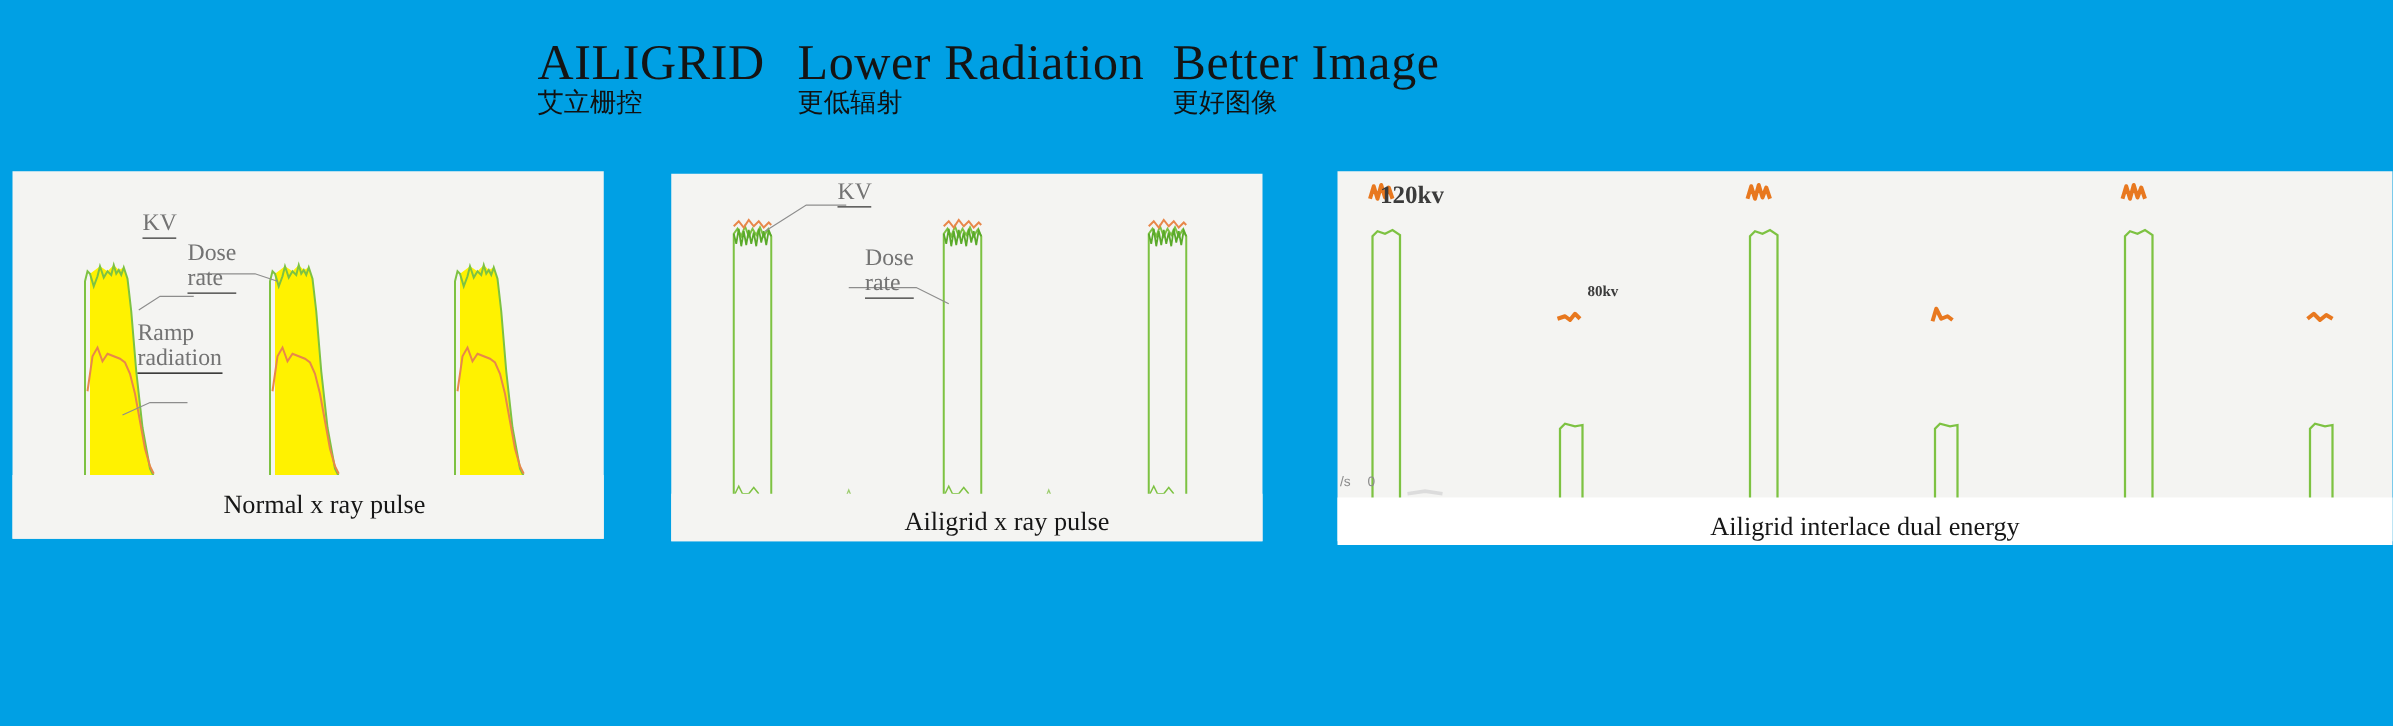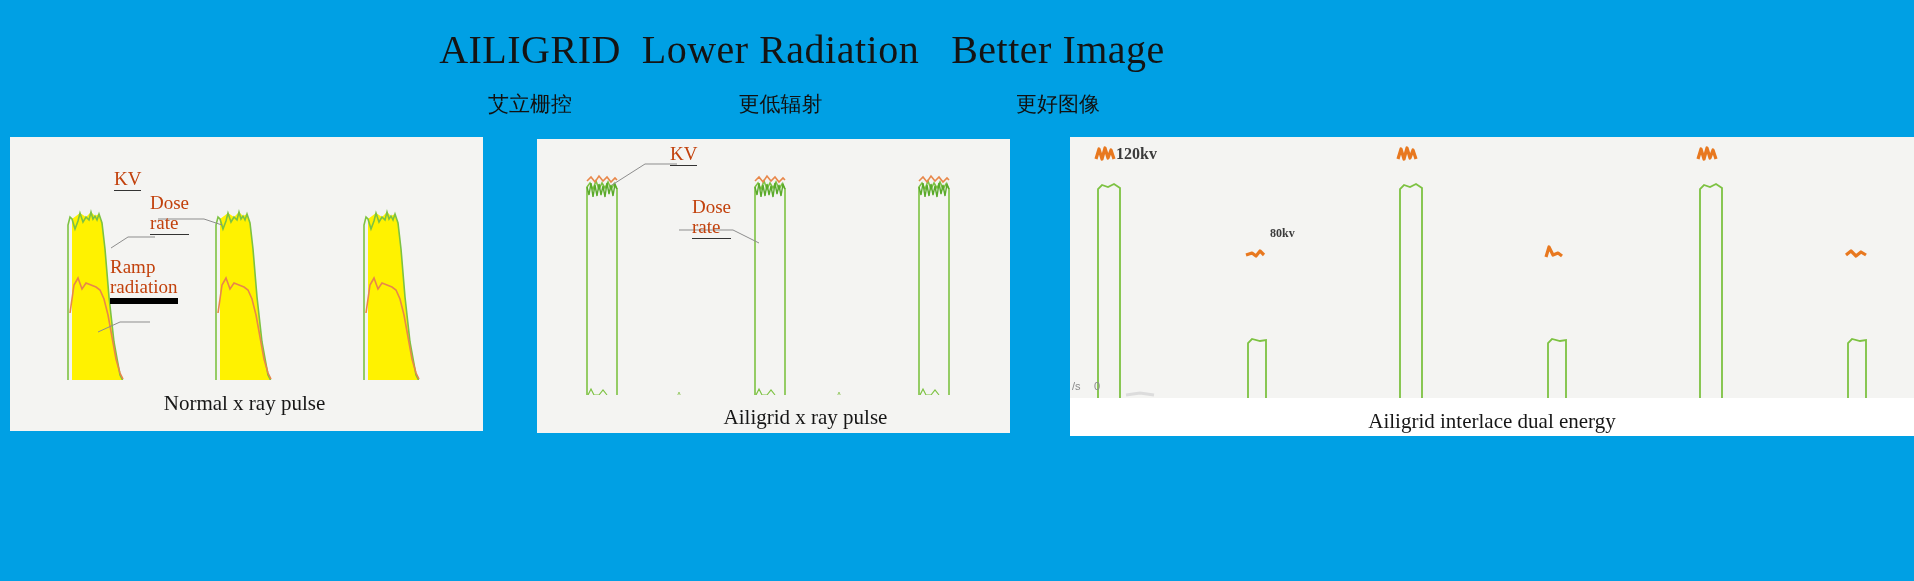--- a/index.html
+++ b/index.html
@@ -8,30 +8,30 @@
     background:#00a0e4;
     font-family:"Liberation Serif",serif;
     overflow:hidden;
     position:relative;
   }
 
   
   .header{
     position:absolute;left:0;top:0;width:1914px;height:130px;
   }
-  .hdr-group{position:absolute;text-align:center;}
+  .hdr-group{position:absolute;}
   .hdr-en{
     font-family:"Liberation Serif",serif;
     font-size:40px;color:#141414;white-space:nowrap;
     letter-spacing:0.5px;line-height:1;
   }
   .hdr-cn{
     font-family:"DejaVu Sans",sans-serif;
     font-size:21px;color:#111;white-space:nowrap;
-    margin-top:24px;line-height:1;
+    margin-top:2px;line-height:1;
   }
   #hdr-0{left:430px;top:30px;width:200px;}
   #hdr-1{left:638px;top:30px;width:285px;}
   #hdr-2{left:938px;top:30px;width:240px;}
 
   
   .panel{
     position:absolute;
     background:#f4f4f2;
     box-sizing:border-box;
@@ -59,21 +59,21 @@
     background:#f4f4f2;
     box-sizing:border-box;
   }
   #capstrip-0{left:10px;top:380px;width:473px;height:51px;}
   #capstrip-1{left:537px;top:395px;width:473px;height:38px;}
   #capstrip-2{left:1070px;top:398px;width:844px;height:38px;background:#ffffff;}
 
   .annot{
     position:absolute;
     font-family:"Liberation Serif",serif;
-    color:#c2410c;white-space:pre;
+    color:#737373;white-space:pre;
     line-height:1.05;
   }
   .kvlabel{font-size:19px;}
   .legend-txt{
     position:absolute;
     font-family:"Liberation Serif",serif;
     font-weight:bold;
     color:#3b3b3b;
   }
   .tiny-axis{
@@ -128,26 +128,26 @@
       <polyline points="212,88 194,82 148,82" fill="none" stroke="#8d8d8d" stroke-width="1"></polyline>
       <polyline points="88,195 110,185 140,185" fill="none" stroke="#8d8d8d" stroke-width="1"></polyline>
     </svg>
   </div>
 
   <div class="annot kvlabel" style="left:104px;top:32px;border-bottom:1px solid #333;padding-bottom:1px;">KV</div>
 
   <div class="annot kvlabel" style="left:140px;top:56px;border-bottom:1px solid #333;padding-bottom:1px;">Dose
 rate</div>
 
-  <div class="annot kvlabel" style="left:100px;top:120px;border-bottom:6px solid #000000;padding-bottom:1px;">Ramp
+  <div class="annot kvlabel" style="left:100px;top:120px;border-bottom:1px solid #000000;padding-bottom:1px;">Ramp
 radiation</div>
 </div>
 
 <div class="capstrip" id="capstrip-0"></div>
-<div class="caption" id="cap-0" style="left:8px;width:473px;">Normal x ray pulse</div>
+<div class="caption" id="cap-0" style="left:23px;width:473px;">Normal x ray pulse</div>
 
 <div class="panel" id="panel-1">
   <div class="plot">
     <svg viewBox="0 0 473 294" preserveAspectRatio="none">
 
       <line x1="2" y1="258" x2="471" y2="258" stroke="#9ccc6e" stroke-width="1.4"></line>
 
       <path d="M 50,258 L 50,48 L 53,44 L 56,50 L 59,42 L 62,50 L 65,44 L 68,49 L 71,43 L 74,50 L 77,45 L 80,50 L 80,258" fill="none" stroke="#7dc242" stroke-width="1.6"></path>
 
       <path d="M 50,48 L 52,56 L 54,44 L 56,58 L 58,46 L 60,57 L 62,45 L 64,56 L 66,47 L 68,58 L 70,44 L 72,55 L 74,46 L 76,57 L 78,45 L 80,50" fill="none" stroke="#5aaa2a" stroke-width="1.4"></path>
@@ -200,21 +200,21 @@
       <path d="M 628,22 L 631,12 L 634,22 L 637,11 L 640,21 L 643,13 L 646,22" fill="none" stroke="#e8781f" stroke-width="3.2" stroke-linejoin="round"></path>
 
       <path d="M 176,118 L 182,116 L 186,119 L 190,114 L 194,118" fill="none" stroke="#e8781f" stroke-width="3.2" stroke-linejoin="round"></path>
       <path d="M 476,120 L 479,110 L 483,118 L 488,116 L 492,119" fill="none" stroke="#e8781f" stroke-width="3.2" stroke-linejoin="round"></path>
       <path d="M 776,118 L 781,114 L 786,119 L 791,115 L 796,118" fill="none" stroke="#e8781f" stroke-width="3.2" stroke-linejoin="round"></path>
 
       <path d="M 56,258 L 70,256 L 84,258" fill="none" stroke="#dcdcdc" stroke-width="3"></path>
     </svg>
   </div>
 
-  <div class="legend-txt" style="left:46px;top:8px;font-size:16px;">120kv</div>
+  <div class="legend-txt" style="left:34px;top:8px;font-size:20px;">120kv</div>
   <div class="legend-txt" style="left:200px;top:89px;font-size:12px;">80kv</div>
 
   <div class="tiny-axis" style="left:2px;top:243px;">/s</div>
   <div class="tiny-axis" style="left:24px;top:243px;">0</div>
 </div>
 
 <div class="capstrip" id="capstrip-2"></div>
 <div class="caption" id="cap-2" style="left:1070px;width:844px;">Ailigrid interlace dual energy</div>
 
 </body></html>

